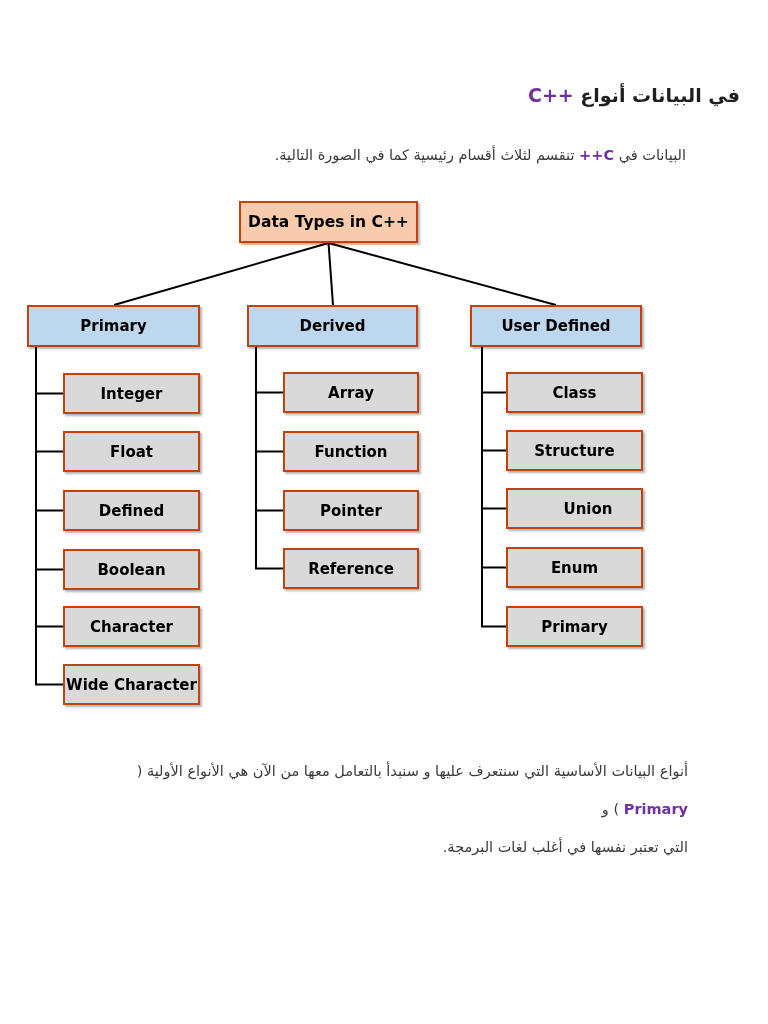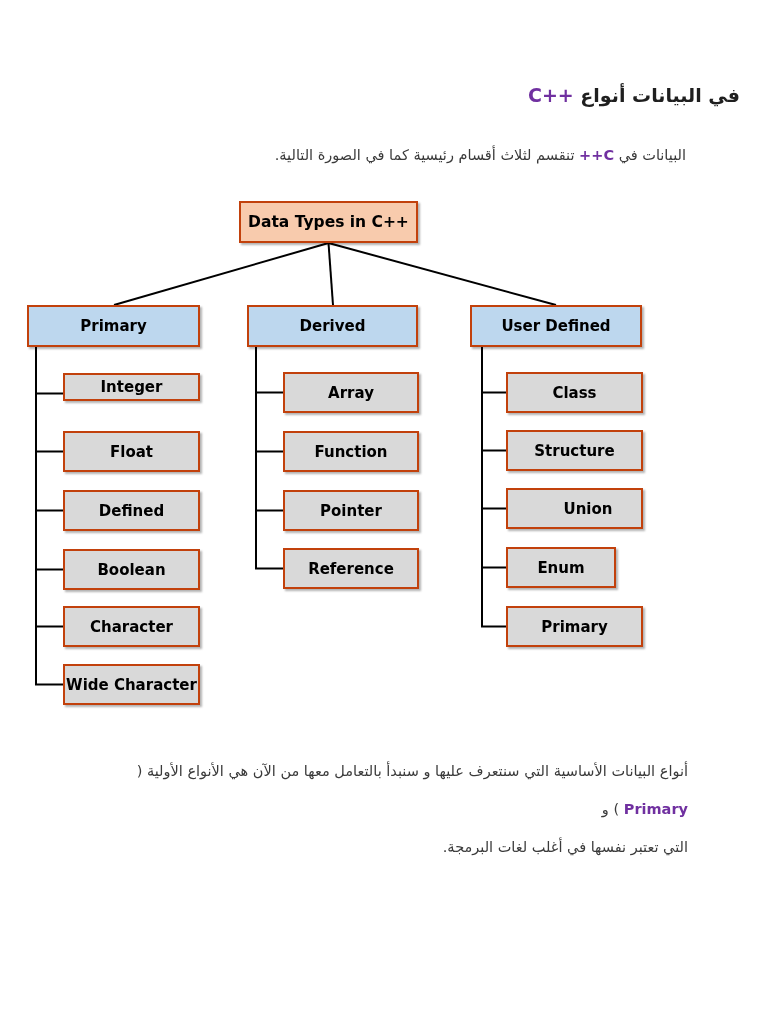--- a/index.html
+++ b/index.html
@@ -70,36 +70,36 @@
       <line x1="481" y1="567.5" x2="506" y2="567.5" stroke="#000" stroke-width="2"></line>
       <line x1="481" y1="626.5" x2="506" y2="626.5" stroke="#000" stroke-width="2"></line>
     </svg>
 
     <div class="box root" style="left:239px;top:201px;width:179px;height:42px;">Data Types in C++</div>
 
     <div class="box cat" style="left:27px;top:305px;width:173px;height:42px;">Primary</div>
     <div class="box cat" style="left:247px;top:305px;width:171px;height:42px;">Derived</div>
     <div class="box cat" style="left:470px;top:305px;width:172px;height:42px;">User Defined</div>
 
-    <div class="box child" style="left:63px;top:373px;width:137px;height:28px;">Integer</div>
+    <div class="box child" style="left:63px;top:373px;width:137px;height:41px;">Integer</div>
     <div class="box child" style="left:63px;top:431px;width:137px;height:41px;">Float</div>
     <div class="box child" style="left:63px;top:490px;width:137px;height:41px;">Defined</div>
     <div class="box child" style="left:63px;top:549px;width:137px;height:41px;">Boolean</div>
     <div class="box child" style="left:63px;top:606px;width:137px;height:41px;">Character</div>
     <div class="box child" style="left:63px;top:664px;width:137px;height:41px;">Wide Character</div>
 
     <div class="box child" style="left:283px;top:372px;width:136px;height:41px;">Array</div>
     <div class="box child" style="left:283px;top:431px;width:136px;height:41px;">Function</div>
     <div class="box child" style="left:283px;top:490px;width:136px;height:41px;">Pointer</div>
     <div class="box child" style="left:283px;top:548px;width:136px;height:41px;">Reference</div>
 
     <div class="box child" style="left:506px;top:372px;width:137px;height:41px;">Class</div>
     <div class="box child" style="left:506px;top:430px;width:137px;height:41px;">Structure</div>
     <div class="box child" style="left:506px;top:488px;width:137px;height:41px;padding-left:27px;">Union</div>
-    <div class="box child" style="left:506px;top:547px;width:110px;height:41px;">Enum</div>
+    <div class="box child" style="left:506px;top:547px;width:137px;height:41px;">Enum</div>
     <div class="box child" style="left:506px;top:606px;width:137px;height:41px;">Primary</div>
   </div>
 
   <div class="footer" dir="rtl">
     <div><span>أنواع البيانات الأساسية التي سنتعرف عليها و سنبدأ بالتعامل معها من الآن هي الأنواع الأولية (</span> <span class="kw">Primary</span> <span>) و</span></div>
     <div>التي تعتبر نفسها في أغلب لغات البرمجة.</div>
   </div>
 
 </div>
 

